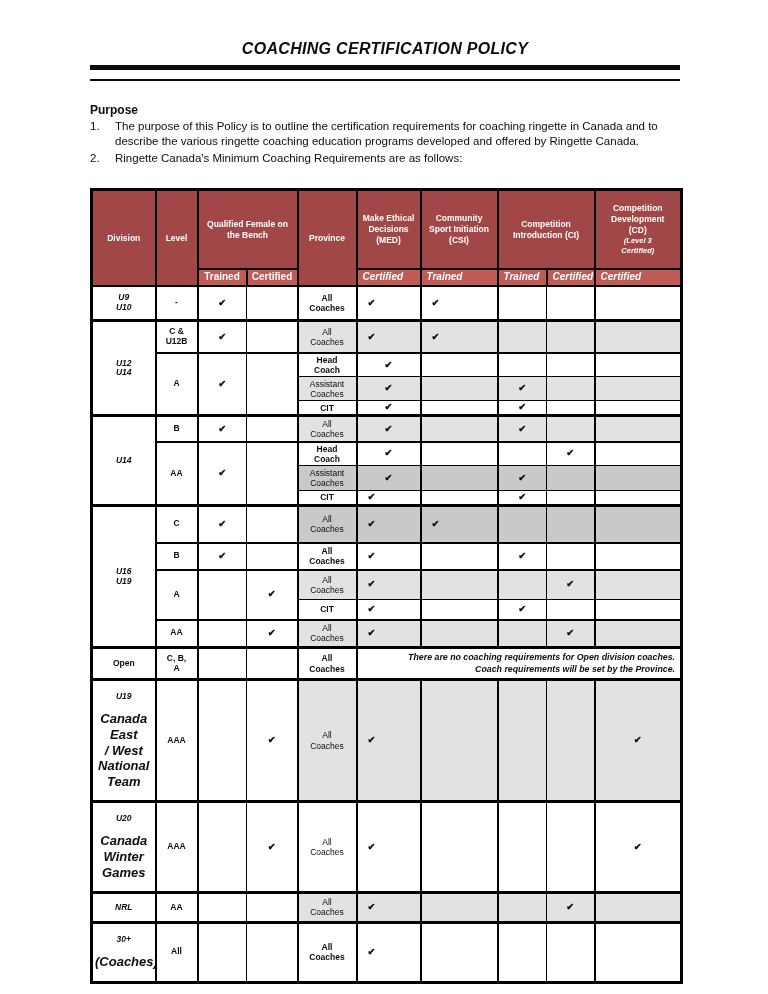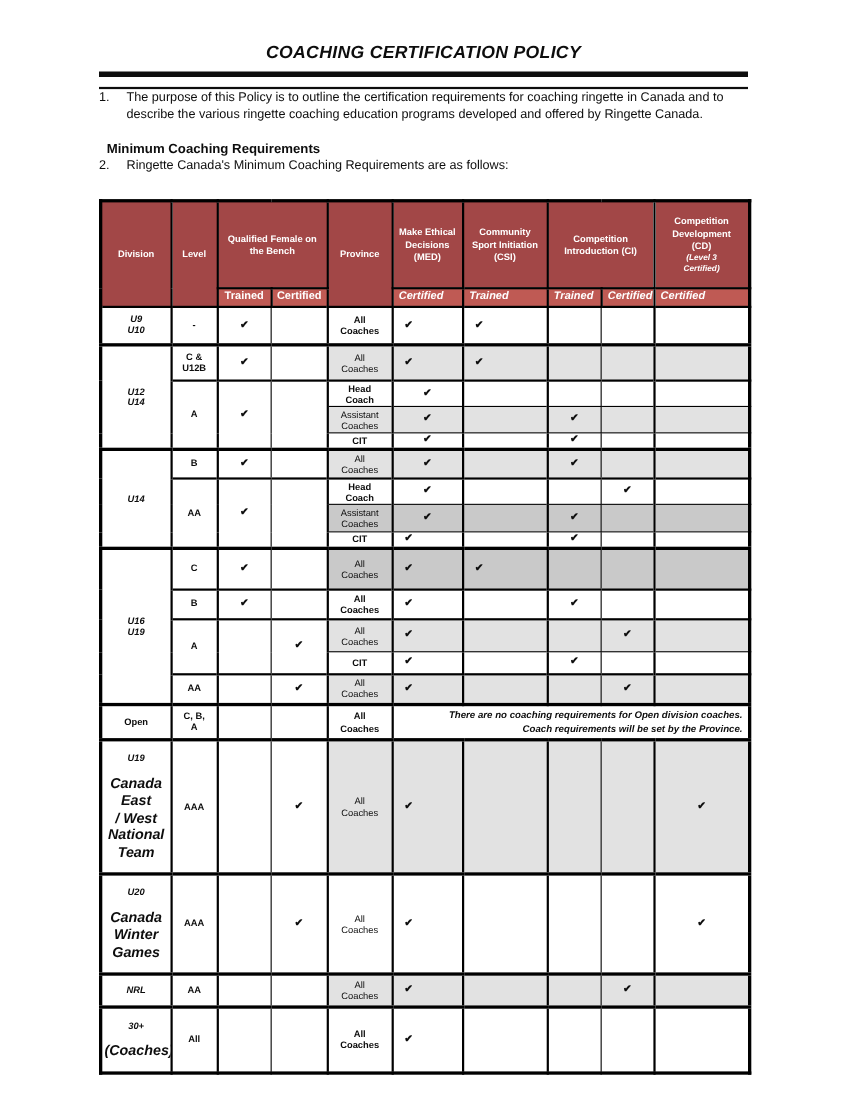--- a/index.html
+++ b/index.html
@@ -55,26 +55,26 @@
 </style>
 </head>
 <body>
 
 <div class="page">
   <div class="content">
 
     <h1 class="title">COACHING CERTIFICATION POLICY</h1>
     <div class="title-rule"></div>
 
+    <div class="h2">Purpose</div>
     <div class="item">
       <span class="num">1.</span>
       <span class="txt">The purpose of this Policy is to outline the certification requirements for coaching ringette in Canada and to describe the various ringette coaching education programs developed and offered by Ringette Canada.</span>
     </div>
 
-    <div class="h2 req">Minimum Coaching Requirements</div>
     <div class="item">
       <span class="num">2.</span>
       <span class="txt">Ringette Canada's Minimum Coaching Requirements are as follows:</span>
     </div>
 
     <table>
       <colgroup>
         <col style="width:64px">
           <col style="width:42px">
           <col style="width:49px">

